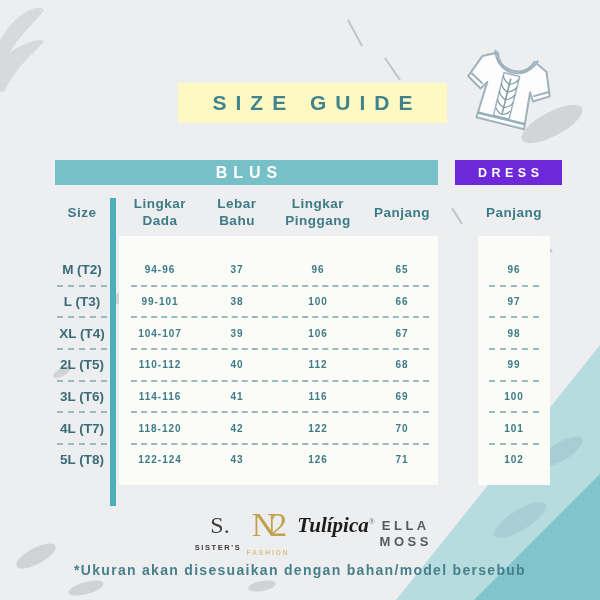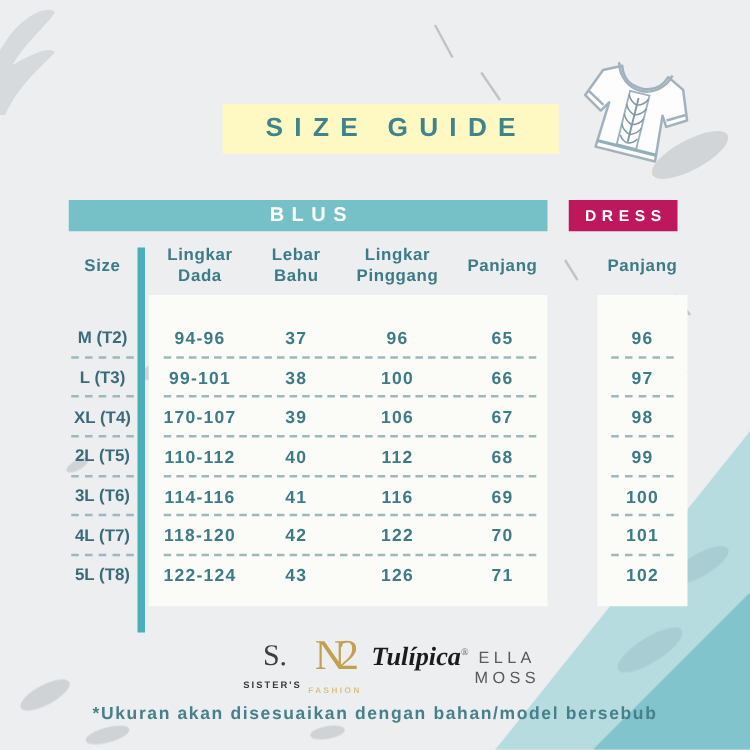--- a/index.html
+++ b/index.html
@@ -13,42 +13,42 @@
   .title-box{position:absolute;left:178px;top:83px;width:269px;height:40px;background:#fef9c3;
     display:flex;align-items:center;justify-content:center;z-index:3;}
   .title-box span{font-size:21px;font-weight:bold;letter-spacing:9px;padding-left:9px;color:#41838d;}
 
   .blouse{position:absolute;left:452px;top:46px;z-index:3;}
 
   .bar{position:absolute;height:25px;display:flex;align-items:center;justify-content:center;z-index:3;}
   .bar span{color:#ffffff;font-weight:bold;}
   .bar-blus{left:55px;top:160px;width:383px;background:#76c1c8;}
   .bar-blus span{font-size:16px;letter-spacing:6px;padding-left:6px;}
-  .bar-dress{left:455px;top:160px;width:87px;background:#be185d;}
+  .bar-dress{left:455px;top:160px;width:107px;background:#6d28d9;}
   .bar-dress span{font-size:12.5px;letter-spacing:4.5px;padding-left:4.5px;}
 
   .hdr{position:absolute;top:192px;height:40px;display:flex;flex-direction:column;align-items:center;
     justify-content:center;font-weight:bold;font-size:13.5px;line-height:17px;color:#3d7b87;
     letter-spacing:.5px;z-index:3;text-align:center;}
   .h-size{left:47px;width:70px;}
   .h-dada{left:116px;width:88px;}
   .h-bahu{left:193px;width:88px;}
   .h-pinggang{left:270px;width:96px;}
   .h-panjang{left:358px;width:88px;}
   .h-dress{left:470px;width:88px;}
 
   .vbar{position:absolute;left:110px;top:198px;width:6px;height:308px;background:#4bafba;z-index:3;}
   .panel{position:absolute;top:236px;height:249px;background:#fbfbf8;z-index:2;}
   .panel-blus{left:119px;width:319px;}
   .panel-dress{left:478px;width:72px;}
 
   .rows{position:absolute;left:0;top:254px;width:575px;z-index:3;}
   .t-row{position:relative;height:31.7px;}
   .cell{position:absolute;top:0;height:100%;display:flex;align-items:center;justify-content:center;
-    font-weight:bold;font-size:14px;color:#3d7b87;letter-spacing:1px;}
+    font-weight:bold;font-size:10px;color:#3d7b87;letter-spacing:1px;}
   .c-size{left:47px;width:70px;font-size:13.5px;color:#3a6b79;letter-spacing:0;}
   .c-dada{left:118px;width:84px;}
   .c-bahu{left:195px;width:84px;}
   .c-pinggang{left:276px;width:84px;}
   .c-panjang{left:360px;width:84px;}
   .c-dress{left:477px;width:74px;}
   .sep{position:absolute;bottom:-1px;height:0;border-top:2px dashed #9cb9bd;}
   .sep-size{left:57px;width:50px;}
   .sep-blus{left:131px;width:298px;}
   .sep-dress{left:489px;width:50px;}
@@ -58,21 +58,21 @@
   .sisters-mark{left:198px;top:512px;width:44px;font-size:24px;color:#3f3f3f;font-family:"Liberation Serif",serif;}
   .sisters-name{left:184px;top:543px;width:68px;font-size:7.5px;font-weight:bold;letter-spacing:1.6px;color:#3a3a3a;}
   .nf-mark{left:244px;top:504px;width:48px;font-family:"Liberation Serif",serif;font-weight:normal;
     font-size:34px;line-height:42px;color:#c2a04e;letter-spacing:-0.18em;text-indent:-0.09em;}
   .nf-name{left:240px;top:549px;width:56px;font-size:6.5px;font-weight:bold;letter-spacing:2px;color:#d9c184;}
   .tulipica{left:288px;top:513px;width:96px;font-family:"Liberation Serif",serif;font-style:italic;
     font-weight:bold;font-size:21px;color:#1c1c1c;}
   .tulipica sup{font-size:8px;font-style:normal;font-weight:normal;color:#6a6a6a;}
   .ella{left:374px;top:518px;width:60px;font-size:13px;font-weight:500;letter-spacing:3.5px;
     text-indent:3.5px;line-height:16px;color:#58595b;}
-  .ella span{display:block;}
+  .ella span{display:block;font-weight:bold;}
 
   .footnote{position:absolute;left:20px;top:562px;width:560px;text-align:center;font-size:14px;
     font-weight:bold;letter-spacing:1.3px;color:#47808a;z-index:3;}
 </style>
 </head>
 <body>
 
 <div class="page">
 
   <svg class="marble" width="600" height="600" viewBox="0 0 600 600">
@@ -173,21 +173,21 @@
       <div class="cell c-bahu">38</div>
       <div class="cell c-pinggang">100</div>
       <div class="cell c-panjang">66</div>
       <div class="cell c-dress">97</div>
       <div class="sep sep-size"></div>
       <div class="sep sep-blus"></div>
       <div class="sep sep-dress"></div>
     </div>
     <div class="t-row">
       <div class="cell c-size">XL (T4)</div>
-      <div class="cell c-dada">170-107</div>
+      <div class="cell c-dada">104-107</div>
       <div class="cell c-bahu">39</div>
       <div class="cell c-pinggang">106</div>
       <div class="cell c-panjang">67</div>
       <div class="cell c-dress">98</div>
       <div class="sep sep-size"></div>
       <div class="sep sep-blus"></div>
       <div class="sep sep-dress"></div>
     </div>
     <div class="t-row">
       <div class="cell c-size">2L (T5)</div>

